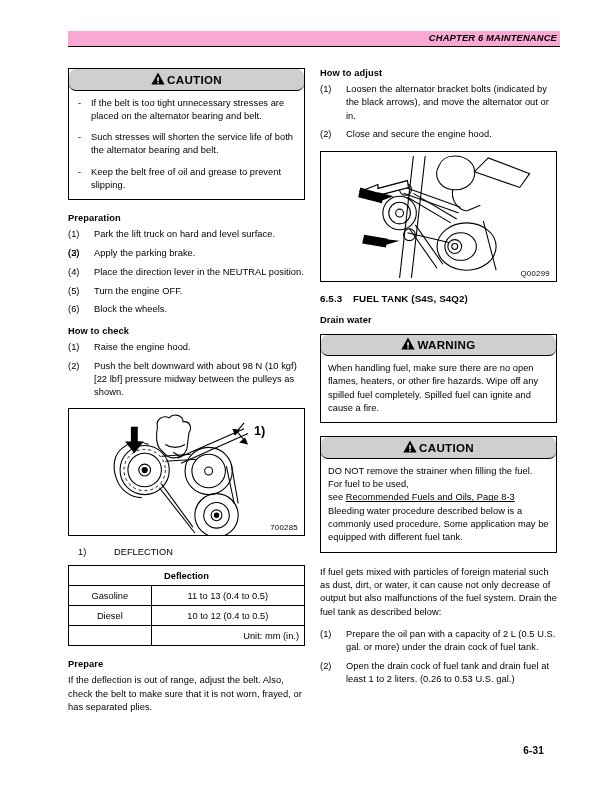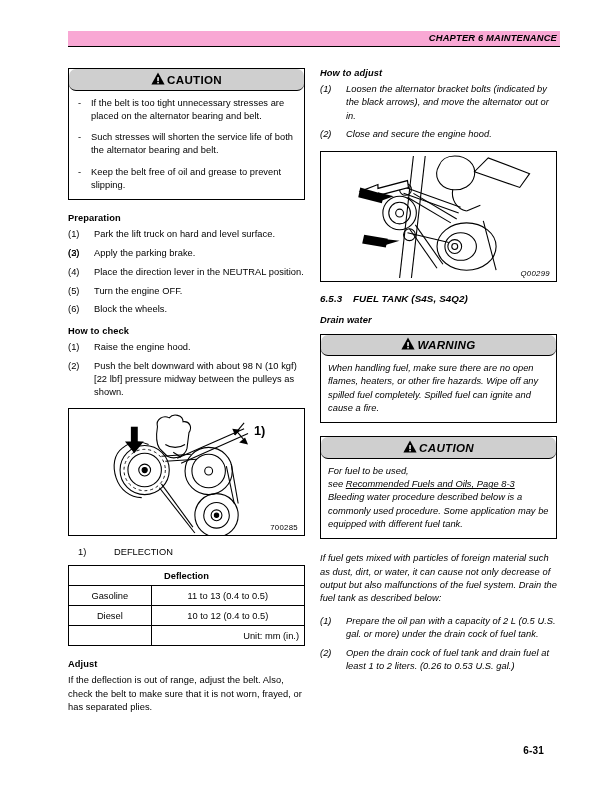--- a/index.html
+++ b/index.html
@@ -38,21 +38,21 @@
     white-space: nowrap;
   }
 
   
   .col {
     position: absolute;
     top: 68px;
     width: 237px;
   }
   .col-left  { left: 68px; }
-  .col-right { left: 320px; font-style: italic; }
+  .col-right { left: 320px; }
 
   
   .h-bold {
     font-size: 9.3px;
     font-weight: bold;
     margin: 0 0 5px 0;
     letter-spacing: 0.1px;
   }
   .para {
     font-size: 9.3px;
@@ -335,21 +335,21 @@
       <td class="lbl">Diesel</td>
       <td class="val">10 to 12 (0.4 to 0.5)</td>
     </tr>
     <tr>
       <td class="blank">&nbsp;</td>
       <td class="unit">Unit: mm (in.)</td>
     </tr>
   </tbody>
     </table>
 
-  <div class="h-bold">Adjust</div>
+  <div class="h-bold">Prepare</div>
   <div class="para">If the deflection is out of range, adjust the belt. Also, check the belt to make sure that it is not worn, frayed, or has separated plies.</div>
 
 </div>
 
 <div class="col col-right">
 
   <div class="h-bold">How to adjust</div>
   <ul class="numlist">
     <li><span class="marker">(1)</span><span>Loosen the alternator bracket bolts (indicated by the black arrows), and move the alternator out or in.</span></li>
     <li><span class="marker">(2)</span><span>Close and secure the engine hood.</span></li>
@@ -430,20 +430,21 @@
     <div class="alert-head">
       <span class="tri">
         <svg width="14" height="13" viewBox="0 0 14 13">
           <polygon points="7,0.6 13.6,12.4 0.4,12.4" fill="#000"></polygon>
           <rect x="6.3" y="5.1" width="1.5" height="4.1" fill="#fff"></rect>
           <rect x="6.3" y="10.0" width="1.5" height="1.4" fill="#fff"></rect>
         </svg>
       </span><span>CAUTION</span>
     </div>
     <div class="alert-body">
+      <div class="alert-lines">DO NOT remove the strainer when filling the fuel.</div>
       <div class="alert-lines">For fuel to be used,</div>
       <div class="alert-lines"><span>see </span><span class="ul-ref">Recommended Fuels and Oils, Page 8-3</span></div>
       <div class="alert-lines">Bleeding water procedure described below is a commonly used procedure. Some application may be equipped with different fuel tank.</div>
     </div>
   </div>
 
   <div class="para">If fuel gets mixed with particles of foreign material such as dust, dirt, or water, it can cause not only decrease of output but also malfunctions of the fuel system. Drain the fuel tank as described below:</div>
 
   <ul class="numlist">
     <li><span class="marker">(1)</span><span>Prepare the oil pan with a capacity of 2 L (0.5 U.S. gal. or more) under the drain cock of fuel tank.</span></li>

